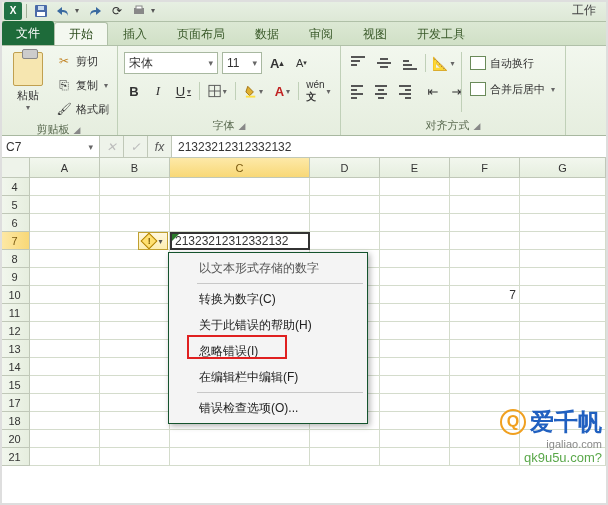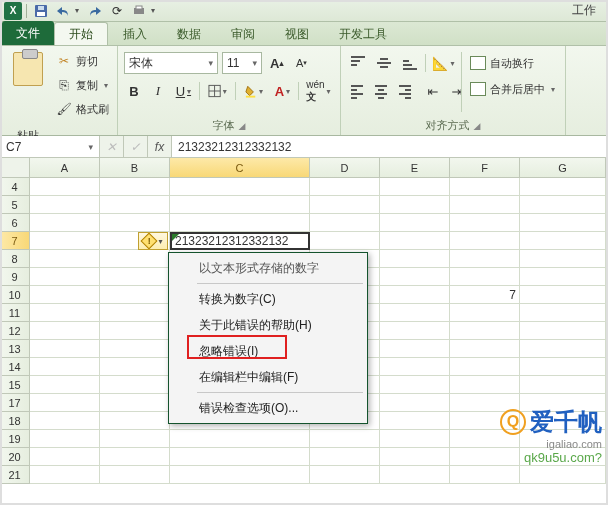--- a/index.html
+++ b/index.html
@@ -20,21 +20,21 @@
   .tab.active { background: #f4f8f0; border-color: #b0c0a8; border-top-left-radius: 3px; border-top-right-radius: 3px; color: #2a4a1a; }
 
   
   .ribbon { height: 90px; background: linear-gradient(#f2f7ee, #e6eedf); border-bottom: 1px solid #a8b8a0; display: flex; }
   .group { border-right: 1px solid #c0d0b8; display: flex; flex-direction: column; padding: 2px 6px 0 6px; }
   .group-body { flex: 1; display: flex; align-items: flex-start; gap: 4px; }
   .group-label { text-align: center; font-size: 11px; color: #5a6a50; padding: 2px 0; display: flex; justify-content: center; align-items: center; gap: 4px; }
   .group-label .dlg { font-size: 9px; color: #888; cursor: pointer; }
 
   
-  .paste-big { display: flex; flex-direction: column; align-items: center; width: 44px; padding-top: 4px; cursor: pointer; gap: 40px; }
+  .paste-big { display: flex; flex-direction: column; align-items: center; width: 44px; padding-top: 4px; cursor: pointer; }
   .paste-icon { width: 30px; height: 34px; background: #f6e6b0; border: 1px solid #c0a050; border-radius: 2px; position: relative; }
   .paste-icon::before { content: ""; position: absolute; top: -4px; left: 8px; width: 14px; height: 8px; background: #ccc; border: 1px solid #888; border-radius: 2px; }
   .paste-label { font-size: 11px; margin-top: 2px; color: #333; }
   .clip-col { display: flex; flex-direction: column; gap: 2px; padding-top: 2px; }
   .clip-item { display: flex; align-items: center; gap: 4px; height: 22px; font-size: 11px; color: #333; cursor: pointer; padding: 0 2px; }
   .mini-icon { width: 16px; height: 16px; display: flex; align-items: center; justify-content: center; font-size: 12px; }
   .scissors { color: #c08020; }
 
   
   .font-rows { display: flex; flex-direction: column; gap: 6px; padding-top: 4px; width: 210px; }
@@ -144,20 +144,21 @@
       </svg>
     </div>
   <div class="qat-drop">▾</div>
   <div class="qat-right">工作</div>
 </div>
 
 <div class="tabs">
   <div class="tab-file">文件</div>
   <div class="tab active">开始</div>
   <div class="tab">插入</div>
+  <div class="tab">页面布局</div>
   <div class="tab">数据</div>
   <div class="tab">审阅</div>
   <div class="tab">视图</div>
   <div class="tab">开发工具</div>
 </div>
 
 <div class="ribbon">
 
   <div class="group">
     <div class="group-body">
@@ -483,30 +484,20 @@
         <div class="row-h">18</div>
         <div class="cell cA"></div>
         <div class="cell cB"></div>
         <div class="cell cC"></div>
         <div class="cell cD"></div>
         <div class="cell cE"></div>
         <div class="cell cF"></div>
         <div class="cell cG"></div>
       </div>
       <div class="g-row">
-        <div class="row-h">19</div>
-        <div class="cell cA"></div>
-        <div class="cell cB"></div>
-        <div class="cell cC"></div>
-        <div class="cell cD"></div>
-        <div class="cell cE"></div>
-        <div class="cell cF"></div>
-        <div class="cell cG"></div>
-      </div>
-      <div class="g-row">
         <div class="row-h">20</div>
         <div class="cell cA"></div>
         <div class="cell cB"></div>
         <div class="cell cC"></div>
         <div class="cell cD"></div>
         <div class="cell cE"></div>
         <div class="cell cF"></div>
         <div class="cell cG"></div>
       </div>
       <div class="g-row">

